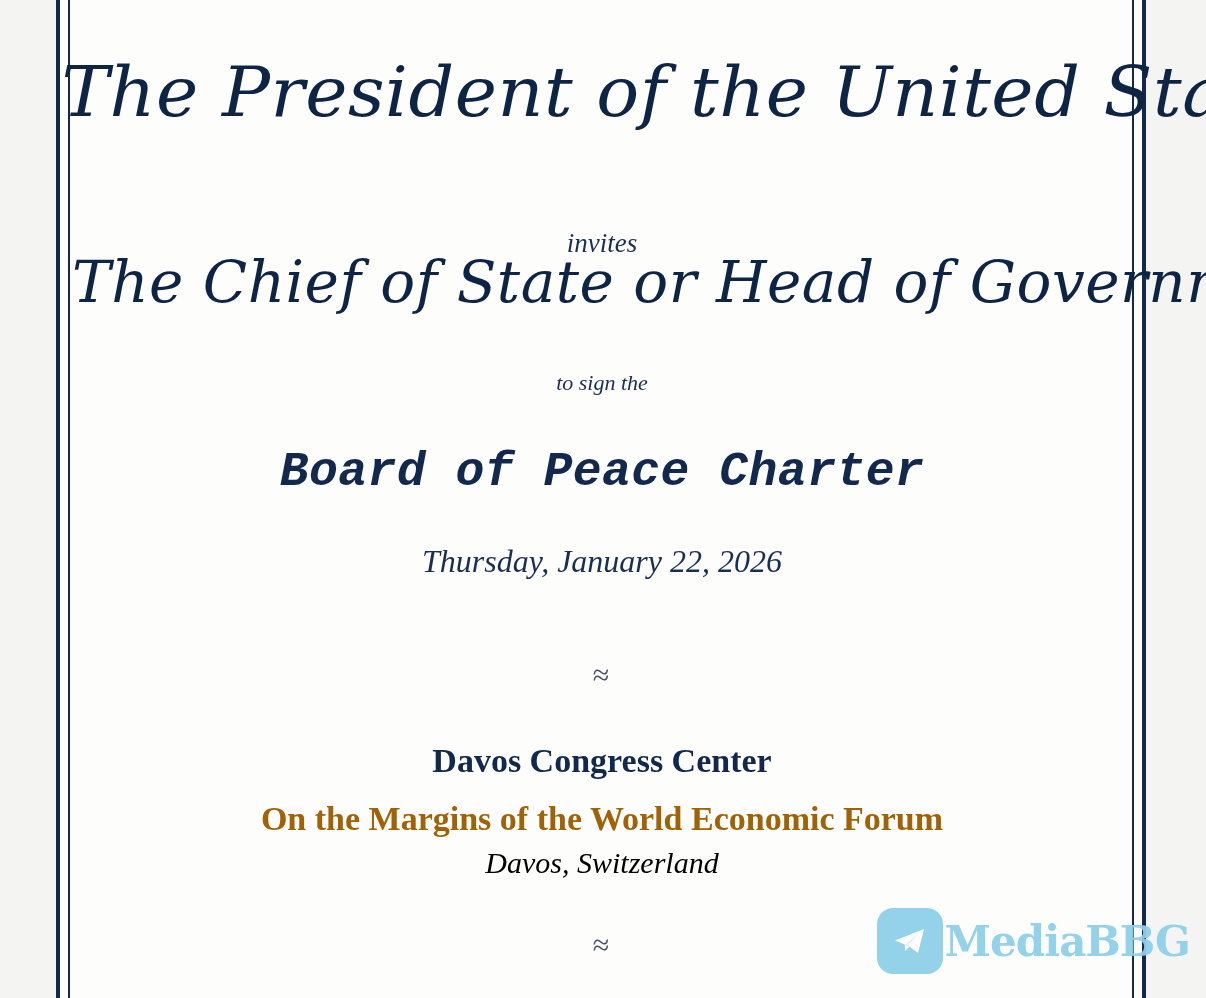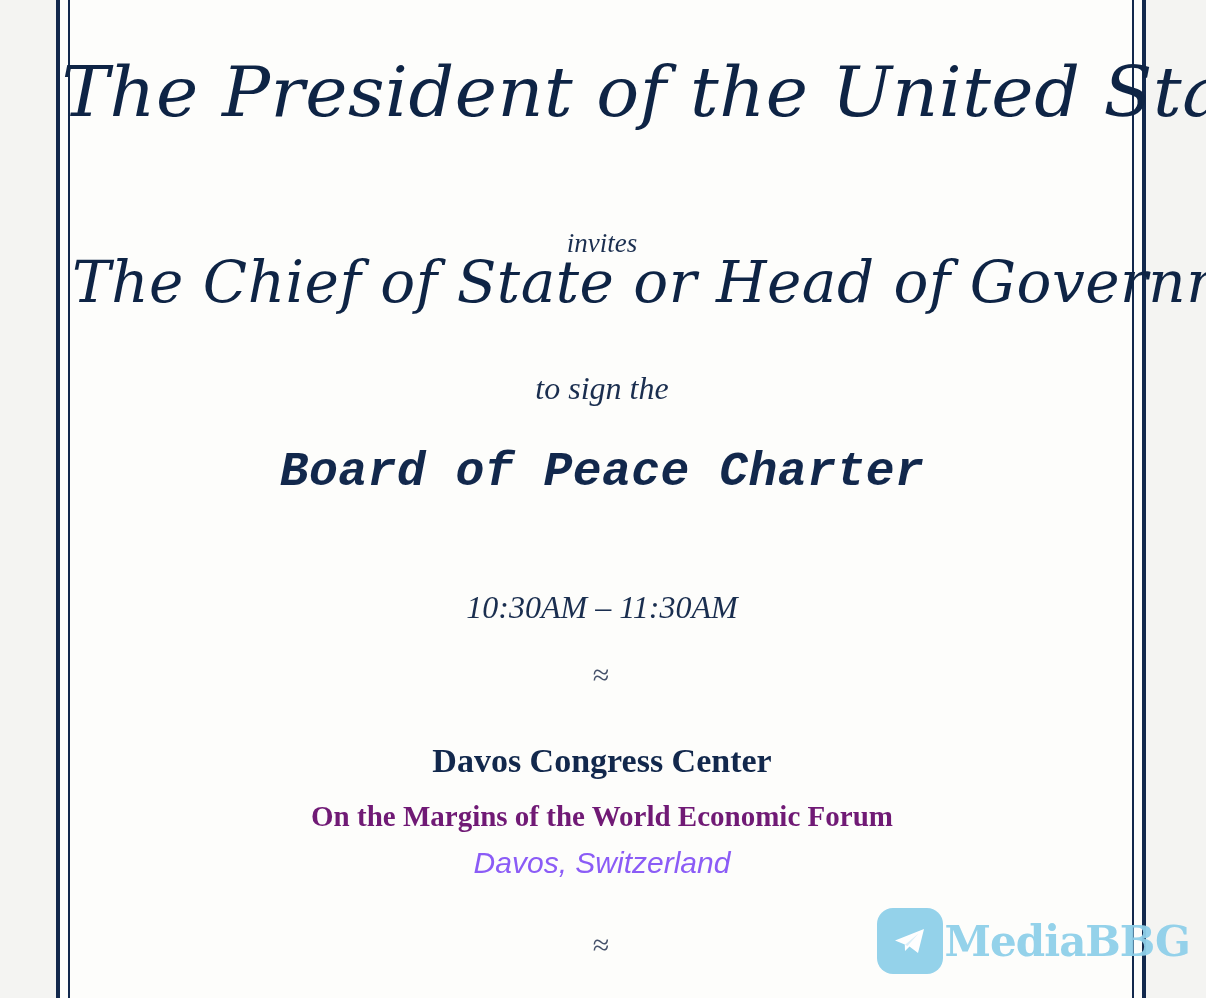--- a/index.html
+++ b/index.html
@@ -91,21 +91,21 @@
     font-size: 58px;
     line-height: 1.05;
   }
 
   .to-sign {
     position: absolute;
     left: 0; right: 0;
     top: 370px;
     font-family: "Liberation Serif", serif;
     font-style: italic;
-    font-size: 32px;
+    font-size: 22px;
     color: #1a2e4f;
   }
 
   .charter {
     position: absolute;
     left: 0; right: 0;
     top: 445px;
     font-family: Liberation Mono, monospace;
     font-weight: bold;
     font-style: italic;
@@ -152,31 +152,31 @@
     font-weight: bold;
     font-size: 34px;
     color: #12284c;
   }
   .venue-sub {
     position: absolute;
     left: 0; right: 0;
     top: 800px;
     font-family: "Liberation Serif", serif;
     font-weight: bold;
-    font-size: 29px;
-    color: #701a75;
+    font-size: 34px;
+    color: #a16207;
   }
   .venue-city {
     position: absolute;
     left: 0; right: 0;
     top: 846px;
-    font-family: Liberation Sans, sans-serif;
+    font-family: Liberation Serif, serif;
     font-style: italic;
     font-size: 30px;
-    color: #8b5cf6;
+    color: #000000;
   }
 
   
   .watermark {
     position: absolute;
     right: 16px;
     bottom: 24px;
     display: flex;
     align-items: center;
     gap: 2px;
@@ -218,22 +218,22 @@
     <div class="line-script title-main">The President of the United States</div>
 
     <div class="invites">invites</div>
 
     <div class="line-script title-second">The Chief of State or Head of Government</div>
 
     <div class="to-sign">to sign the</div>
 
     <div class="charter">Board of Peace Charter</div>
 
-
-    <div class="time">10:30AM – 11:30AM</div>
+    <div class="date">Thursday, January 22, 2026</div>
+
 
     <div class="divider divider-1">≈</div>
 
     <div class="venue">Davos Congress Center</div>
 
     <div class="venue-sub">On the Margins of the World Economic Forum</div>
 
     <div class="venue-city">Davos, Switzerland</div>
 
     <div class="divider divider-2">≈</div>

